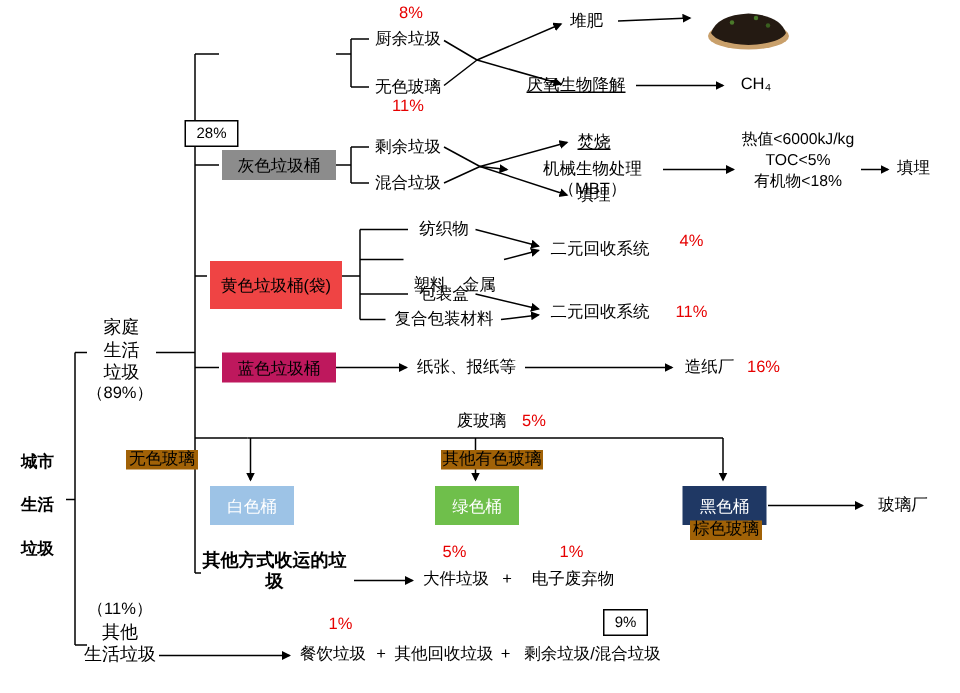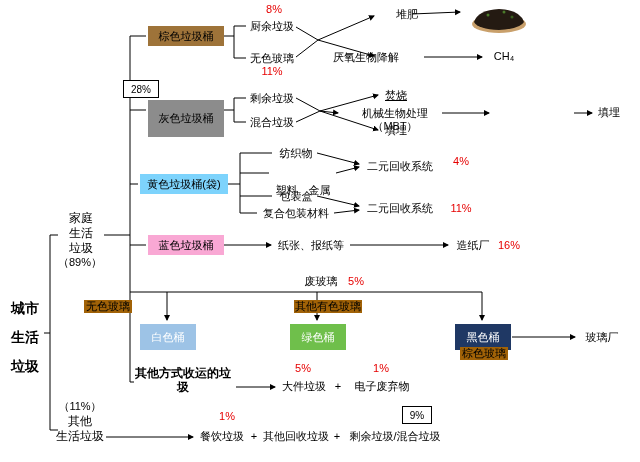--- a/index.html
+++ b/index.html
@@ -4,21 +4,21 @@
 <style>
   html,body{margin:0;padding:0;background:#fff;}
   #stage{
     position:relative;width:640px;height:462px;background:#fff;overflow:hidden;
     font-family:"Liberation Sans","DejaVu Sans",sans-serif;color:#000;
   }
   svg.wires{position:absolute;left:0;top:0;z-index:1;}
   .t{position:absolute;z-index:2;font-size:11px;line-height:1.2;white-space:pre-line;}
   .c{text-align:center;}
   .b{font-weight:bold;}
-  .vtext{font-size:14px;line-height:29px;font-weight:bold;text-align:center;}
+  .vtext{font-size:11px;line-height:29px;font-weight:bold;text-align:center;}
   .stk{font-size:12px;line-height:15px;text-align:center;}
   .whitebg{background:#a16207;}
   .bin{
     position:absolute;z-index:2;display:flex;align-items:center;justify-content:center;
     font-size:11px;white-space:nowrap;
   }
   .bin-light{color:#fff;}
   .pctbox{
     position:absolute;z-index:3;border:1px solid #000;background:#fff;
     display:flex;align-items:center;justify-content:center;font-size:10px;
@@ -106,50 +106,52 @@
 生活
 垃圾</div>
   <div class="t stk" style="left:58px;top:211px;width:46px;">家庭
 生活
 垃圾</div>
   <div class="t c" style="left:50px;top:256px;width:60px;">（89%）</div>
   <div class="t stk" style="left:50px;top:414px;width:60px;">其他
 生活垃圾</div>
   <div class="t c" style="left:53px;top:400px;width:54px;">（11%）</div>
 
-  <div class="bin" style="left: 148px; top: 26px; width: 76px; height: 20px; background-color: rgb(158, 115, 57);">棕色垃圾桶</div>
   <div class="pctbox" style="left:123px;top:80px;width:34px;height:16px;">28%</div>
-  <div class="bin" style="left: 148px; top: 100px; width: 76px; height: 37px; background-color: rgb(140, 140, 140);">灰色垃圾桶</div>
-  <div class="bin" style="left: 140px; top: 174px; width: 88px; height: 20px; background-color: #7dd3fc;">黄色垃圾桶(袋)</div>
-  <div class="bin" style="left: 148px; top: 235px; width: 76px; height: 20px; background-color: #f9a8d4;">蓝色垃圾桶</div>
+  <div class="bin" style="left: 148px; top: 100px; width: 76px; height: 20px; background-color: rgb(140, 140, 140);">灰色垃圾桶</div>
+  <div class="bin" style="left: 140px; top: 174px; width: 88px; height: 32px; background-color: #ef4444;">黄色垃圾桶(袋)</div>
+  <div class="bin" style="left: 148px; top: 235px; width: 76px; height: 20px; background-color: #be185d;">蓝色垃圾桶</div>
   <div class="bin bin-light" style="left: 140px; top: 324px; width: 56px; height: 26px; background-color: rgb(157, 195, 230);">白色桶</div>
   <div class="bin bin-light" style="left: 455px; top: 324px; width: 56px; height: 26px; background-color: rgb(31, 56, 100);">黑色桶</div>
   <div class="bin bin-light" style="left: 290px; top: 324px; width: 56px; height: 26px; background-color: rgb(111, 191, 75);">绿色桶</div>
 
   <div class="t c" style="left: 252px; top: 3px; width: 44px; color: rgb(230, 0, 0);">8%</div>
   <div class="t c" style="left:248px;top:20px;width:48px;">厨余垃圾</div>
   <div class="t c" style="left:248px;top:52px;width:48px;">无色玻璃</div>
   <div class="t c" style="left: 248px; top: 65px; width: 48px; color: rgb(230, 0, 0);">11%</div>
-  <div class="t c" style="left:392px;top:8px;width:30px;">堆肥</div>
-  <div class="t c" style="left:330px;top:51px;width:72px;">厌氧生物降解</div>
+  <div class="t c" style="left:376px;top:8px;width:30px;">堆肥</div>
+  <div class="t c" style="left:348px;top:51px;width:72px;text-decoration:underline;">厌氧生物降解</div>
   <div class="t c" style="left:488px;top:50px;width:32px;">CH₄</div>
 
   <svg class="photo" style="left:468px;top:0px;" width="62" height="34">
     <ellipse cx="31" cy="24" rx="27" ry="9" fill="#c9a06b"></ellipse>
     <path d="M6,22 Q10,10 31,9 Q52,10 56,22 Q52,29 31,30 Q10,29 6,22 Z" fill="#241a12"></path>
     <circle cx="20" cy="15" r="1.5" fill="#4a7a2a"></circle>
     <circle cx="36" cy="12" r="1.5" fill="#4a7a2a"></circle>
     <circle cx="44" cy="17" r="1.5" fill="#3a5f1f"></circle>
   </svg>
 
   <div class="t c" style="left:248px;top:92px;width:48px;">剩余垃圾</div>
   <div class="t c" style="left:248px;top:116px;width:48px;">混合垃圾</div>
   <div class="t c" style="left:382px;top:89px;width:28px;text-decoration:underline;">焚烧</div>
   <div class="t c" style="left:340px;top:107px;width:110px;">机械生物处理（MBT）</div>
   <div class="t c" style="left:382px;top:124px;width:28px;">填埋</div>
+  <div class="t c" style="left:492px;top:86px;width:80px;font-size:10.5px;line-height:14px;">热值&lt;6000kJ/kg
+TOC&lt;5%
+有机物&lt;18%</div>
   <div class="t c" style="left:595px;top:106px;width:28px;">填埋</div>
 
   <div class="t c" style="left:276px;top:147px;width:40px;">纺织物</div>
   <div class="t c" style="left:272px;top:167px;width:62px;margin-top:17px;">塑料、金属</div>
   <div class="t c" style="left:276px;top:190px;width:40px;">包装盒</div>
   <div class="t c" style="left:260px;top:207px;width:72px;">复合包装材料</div>
   <div class="t c" style="left:364px;top:160px;width:72px;">二元回收系统</div>
   <div class="t c" style="left: 448px; top: 155px; width: 26px; color: rgb(230, 0, 0);">4%</div>
   <div class="t c" style="left:364px;top:202px;width:72px;">二元回收系统</div>
   <div class="t c" style="left: 446px; top: 202px; width: 30px; color: rgb(230, 0, 0);">11%</div>

